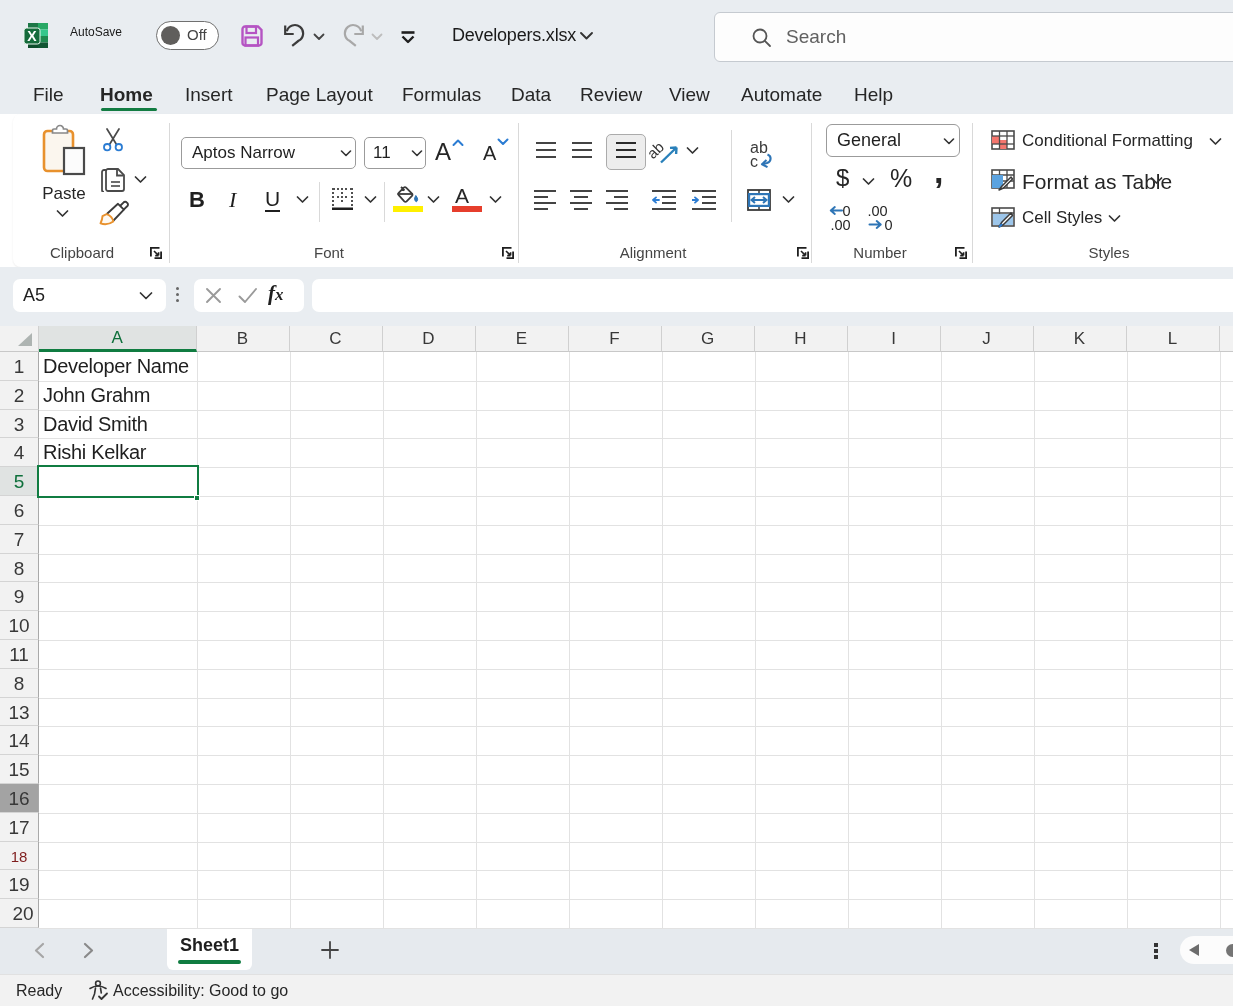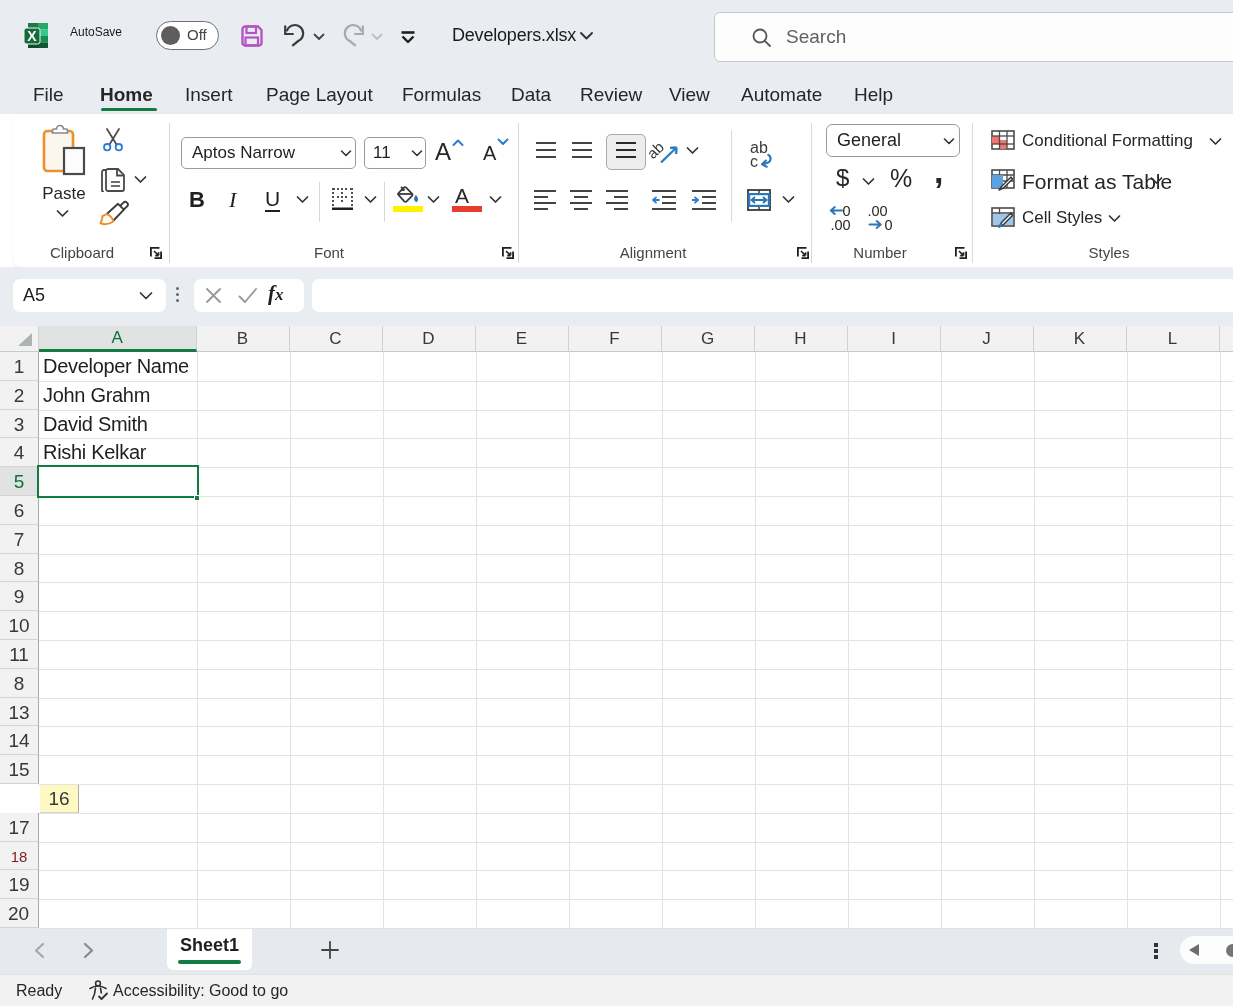--- a/index.html
+++ b/index.html
@@ -451,25 +451,25 @@
     <div class="abs" style="left:0;top:170px;width:39px;height:28.8px;background:#F2F2F2;border-right:1px solid #A9A9A9;border-bottom:1px solid #D4D4D4;color:#383838;text-align:center;line-height:30.8px;font-size:19px;">6</div>
     <div class="abs" style="left:0;top:198.8px;width:39px;height:28.8px;background:#F2F2F2;border-right:1px solid #A9A9A9;border-bottom:1px solid #D4D4D4;color:#383838;text-align:center;line-height:30.8px;font-size:19px;">7</div>
     <div class="abs" style="left:0;top:227.6px;width:39px;height:28.8px;background:#F2F2F2;border-right:1px solid #A9A9A9;border-bottom:1px solid #D4D4D4;color:#383838;text-align:center;line-height:30.8px;font-size:19px;">8</div>
     <div class="abs" style="left:0;top:256.4px;width:39px;height:28.8px;background:#F2F2F2;border-right:1px solid #A9A9A9;border-bottom:1px solid #D4D4D4;color:#383838;text-align:center;line-height:30.8px;font-size:19px;">9</div>
     <div class="abs" style="left:0;top:285.2px;width:39px;height:28.8px;background:#F2F2F2;border-right:1px solid #A9A9A9;border-bottom:1px solid #D4D4D4;color:#383838;text-align:center;line-height:30.8px;font-size:19px;">10</div>
     <div class="abs" style="left:0;top:314px;width:39px;height:28.8px;background:#F2F2F2;border-right:1px solid #A9A9A9;border-bottom:1px solid #D4D4D4;color:#383838;text-align:center;line-height:30.8px;font-size:19px;">11</div>
     <div class="abs" style="left:0;top:342.8px;width:39px;height:28.8px;background:#F2F2F2;border-right:1px solid #A9A9A9;border-bottom:1px solid #D4D4D4;color:#383838;text-align:center;line-height:30.8px;font-size:19px;">8</div>
     <div class="abs" style="left:0;top:371.6px;width:39px;height:28.8px;background:#F2F2F2;border-right:1px solid #A9A9A9;border-bottom:1px solid #D4D4D4;color:#383838;text-align:center;line-height:30.8px;font-size:19px;">13</div>
     <div class="abs" style="left:0;top:400.40000000000003px;width:39px;height:28.8px;background:#F2F2F2;border-right:1px solid #A9A9A9;border-bottom:1px solid #D4D4D4;color:#383838;text-align:center;line-height:30.8px;font-size:19px;">14</div>
     <div class="abs" style="left:0;top:429.2px;width:39px;height:28.8px;background:#F2F2F2;border-right:1px solid #A9A9A9;border-bottom:1px solid #D4D4D4;color:#383838;text-align:center;line-height:30.8px;font-size:19px;">15</div>
-    <div class="abs" style="left:0;top:458px;width:39px;height:28.8px;background:#fef9c3;border-right:1px solid #A9A9A9;border-bottom:1px solid #D4D4D4;color:#383838;text-align:center;line-height:30.8px;font-size:19px;margin-left:40px;">16</div>
+    <div class="abs" style="left:0;top:458px;width:39px;height:28.8px;background:#a3a3a3;border-right:1px solid #A9A9A9;border-bottom:1px solid #D4D4D4;color:#383838;text-align:center;line-height:30.8px;font-size:19px;">16</div>
     <div class="abs" style="left:0;top:486.8px;width:39px;height:28.8px;background:#F2F2F2;border-right:1px solid #A9A9A9;border-bottom:1px solid #D4D4D4;color:#383838;text-align:center;line-height:30.8px;font-size:19px;">17</div>
     <div class="abs" style="left:0;top:515.6px;width:39px;height:28.8px;background:#F2F2F2;border-right:1px solid #A9A9A9;border-bottom:1px solid #D4D4D4;color:#7f1d1d;text-align:center;line-height:30.8px;font-size:15px;">18</div>
     <div class="abs" style="left:0;top:544.4px;width:39px;height:28.8px;background:#F2F2F2;border-right:1px solid #A9A9A9;border-bottom:1px solid #D4D4D4;color:#383838;text-align:center;line-height:30.8px;font-size:19px;">19</div>
-    <div class="abs" style="left:0;top:573.2px;width:39px;height:28.8px;background:#F2F2F2;border-right:1px solid #A9A9A9;border-bottom:1px solid #D4D4D4;color:#383838;line-height:30.8px;font-size:19px;padding-left:8px;">20</div>
+    <div class="abs" style="left:0;top:573.2px;width:39px;height:28.8px;background:#F2F2F2;border-right:1px solid #A9A9A9;border-bottom:1px solid #D4D4D4;color:#383838;text-align:center;line-height:30.8px;font-size:19px;padding-left:8px;">20</div>
     <div class="abs" style="left:196.5px;top:26px;width:1px;height:576px;background:#E2E2E2;"></div>
     <div class="abs" style="left:289.5px;top:26px;width:1px;height:576px;background:#E2E2E2;"></div>
     <div class="abs" style="left:382.5px;top:26px;width:1px;height:576px;background:#E2E2E2;"></div>
     <div class="abs" style="left:475.5px;top:26px;width:1px;height:576px;background:#E2E2E2;"></div>
     <div class="abs" style="left:568.5px;top:26px;width:1px;height:576px;background:#E2E2E2;"></div>
     <div class="abs" style="left:661.5px;top:26px;width:1px;height:576px;background:#E2E2E2;"></div>
     <div class="abs" style="left:754.5px;top:26px;width:1px;height:576px;background:#E2E2E2;"></div>
     <div class="abs" style="left:847.5px;top:26px;width:1px;height:576px;background:#E2E2E2;"></div>
     <div class="abs" style="left:940.5px;top:26px;width:1px;height:576px;background:#E2E2E2;"></div>
     <div class="abs" style="left:1033.5px;top:26px;width:1px;height:576px;background:#E2E2E2;"></div>

